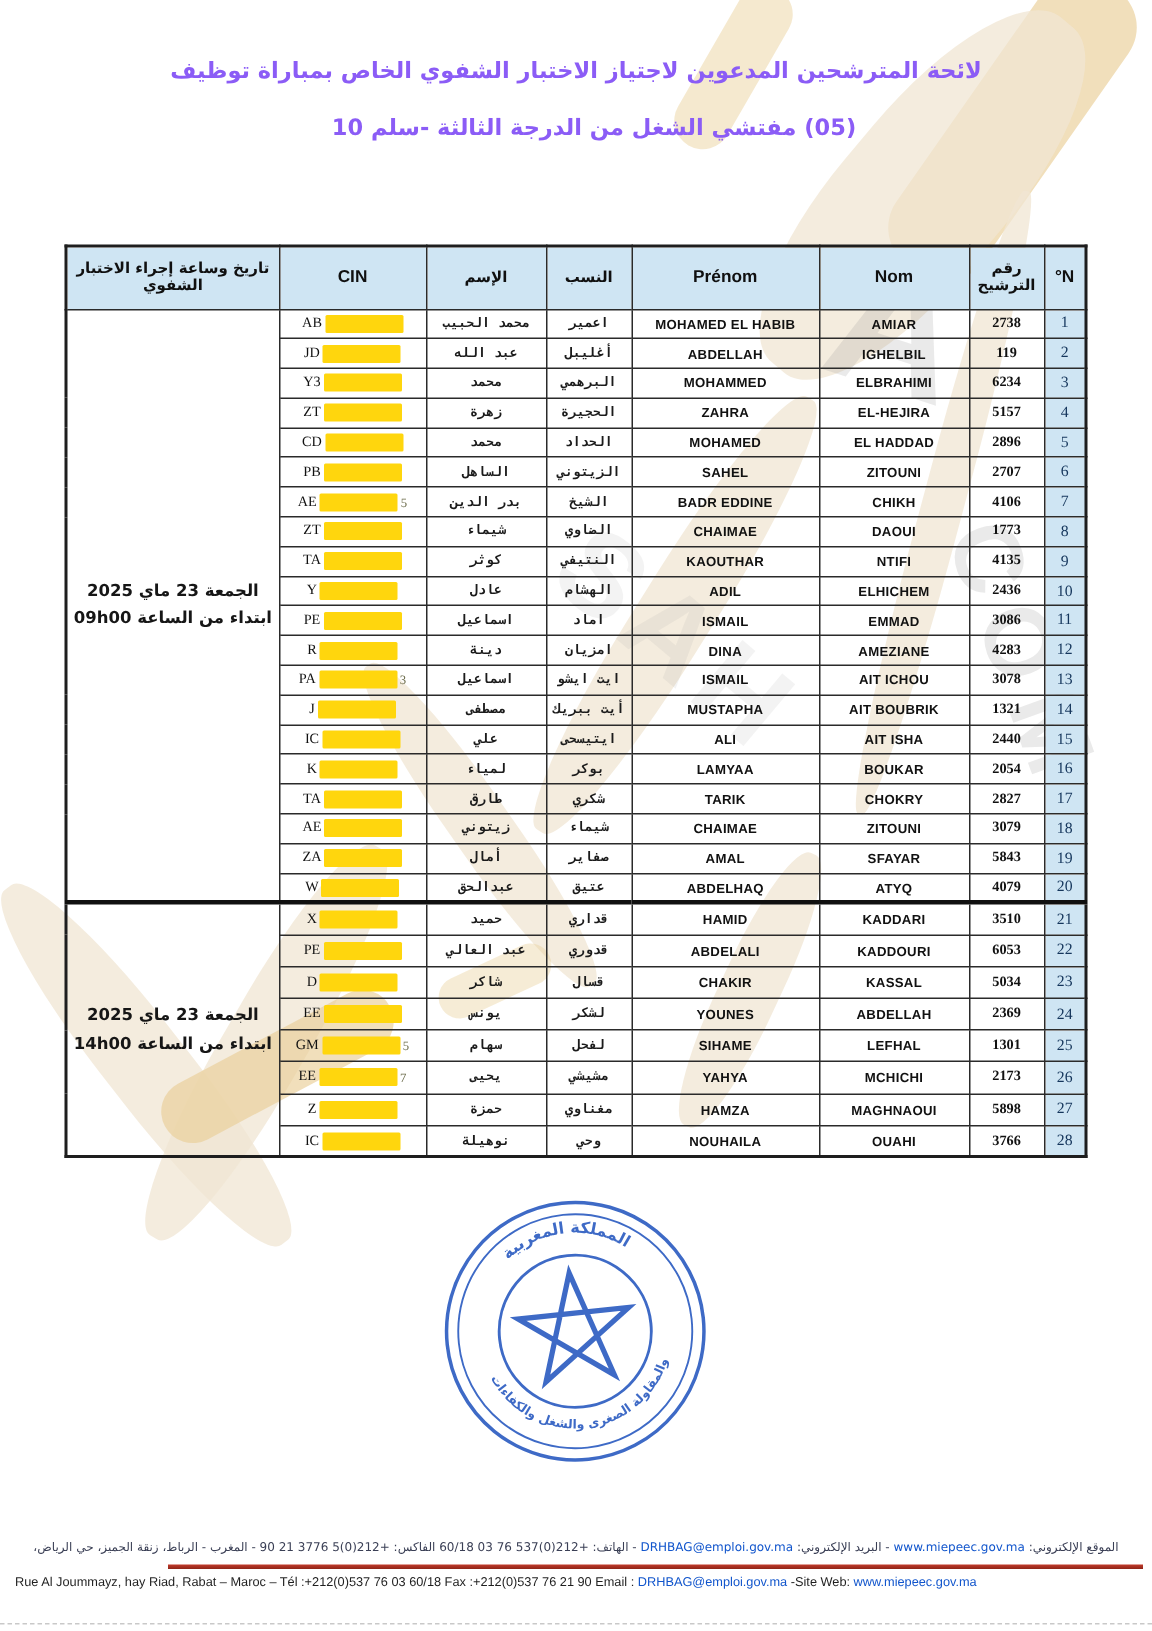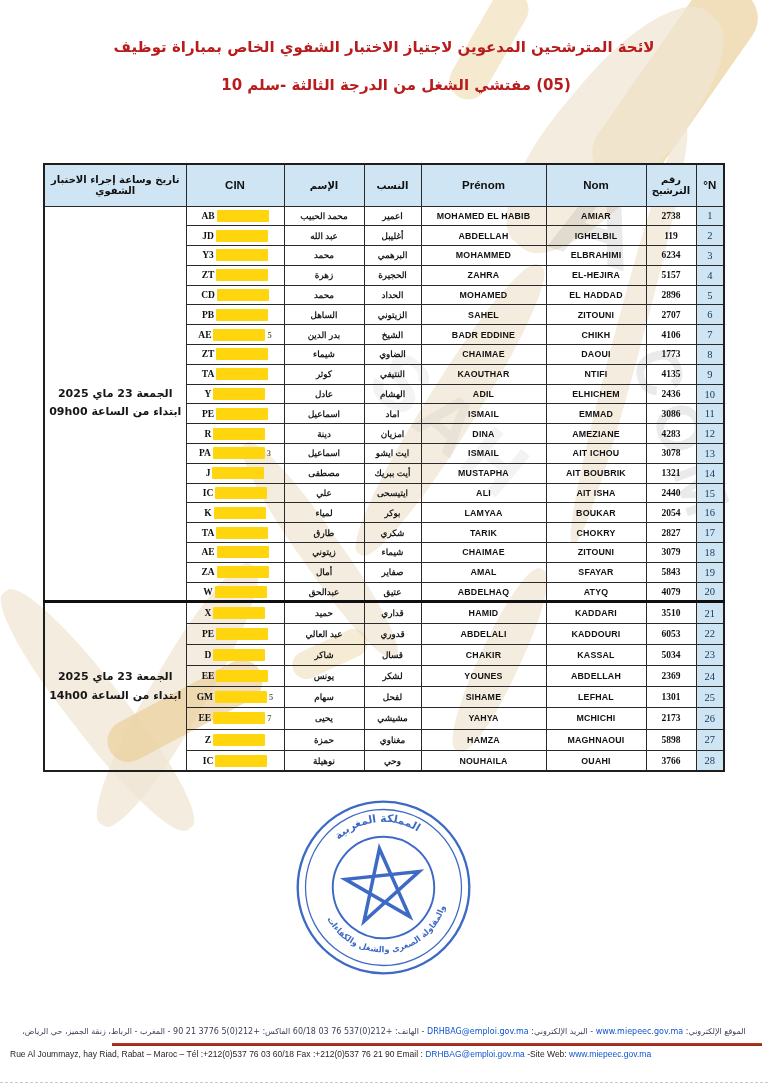--- a/index.html
+++ b/index.html
@@ -6,41 +6,41 @@
   body{width:768px;height:1087px;background:#ffffff;position:relative;overflow:hidden;
        font-family:"DejaVu Sans","Liberation Serif",sans-serif;}
   .layer{position:absolute;inset:0;}
   
   .wm{position:absolute;pointer-events:none;}
   .wm-strong{background:rgba(233,206,150,0.65);border-radius:30px;}
   .wm-soft{background:rgba(240,230,211,0.75);border-radius:45%;}
   .wm-letter{color:rgba(150,150,150,0.20);font-weight:bold;font-family:"Liberation Sans",sans-serif;}
   
   .title{position:absolute;left:0;width:768px;text-align:center;direction:rtl;
-         font-weight:bold;color:#b91c1c;font-size:15px;}
+         font-weight:bold;color:#8b5cf6;font-size:15px;}
   #title1{top:38px;}
   #title2{top:76px;padding-left:12px;}
   
   table{position:absolute;left:43px;top:163px;width:680px;border-collapse:collapse;
         table-layout:fixed;direction:rtl;border:2px solid #1e1e1e;}
   th,td{border:1px solid #2a2a2a;text-align:center;vertical-align:middle;padding:0 1px;
         overflow:hidden;}
   thead tr{height:42px;}
   th{background:#cfe5f3;font-weight:bold;color:#101010;}
   .th-lat{font-family:Liberation Sans, sans-serif;font-size:11.5px;}
   .th-ar{font-family:"DejaVu Sans",sans-serif;font-size:10px;line-height:1.15;}
   tbody tr{height:19.8px;}
   tbody tr.g2{height:21.2px;}
   tr.group-start td{border-top:3px solid #101010;}
   .c-no{background:#cfe5f3;font-family:"Liberation Serif",serif;font-size:10.5px;color:#15365c;}
   .c-num{font-family:"Liberation Serif",serif;font-weight:bold;font-size:9.5px;color:#111;}
   .c-nom,.c-prenom{font-family:Liberation Sans, sans-serif;font-weight:bold;font-size:8.8px;
                    letter-spacing:.2px;color:#111;}
-  .c-ar{font-family:Liberation Sans, sans-serif;font-weight:bold;font-size:8.8px;color:#1b1b1b;margin-top:20px;}
-  .c-cin{font-family:"Liberation Serif",serif;font-weight:bold;font-size:9.5px;color:#111;}
+  .c-ar{font-family:Liberation Mono, monospace;font-weight:bold;font-size:8.8px;color:#1b1b1b;margin-top:20px;}
+  .c-cin{font-family:"Liberation Serif",serif;font-weight:normal;font-size:9.5px;color:#111;}
   .cin-wrap{display:flex;align-items:center;justify-content:center;gap:2px;direction:ltr;}
   .redaction{display:inline-block;width:52px;height:12px;background:#ffd60d;border-radius:1px;}
   .cin-suffix{color:#6b6b4a;font-size:8.5px;}
   .c-date{font-family:"DejaVu Sans",sans-serif;font-weight:bold;font-size:11px;color:#161616;
           direction:rtl;line-height:1.7;}
   
   #stamp{position:absolute;left:286px;top:790px;width:195px;height:195px;
          transform:rotate(-6deg);opacity:.92;}
   
   .footer-ar{position:absolute;top:1027px;left:10px;width:748px;text-align:center;direction:rtl;

